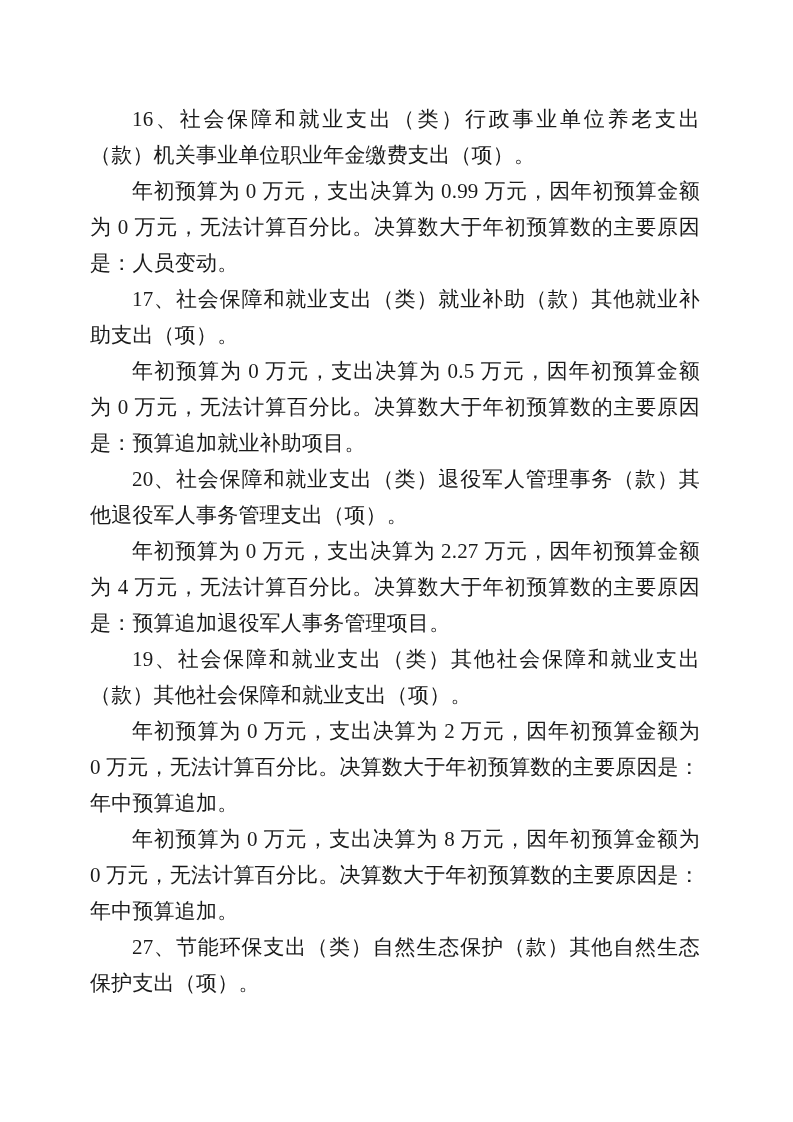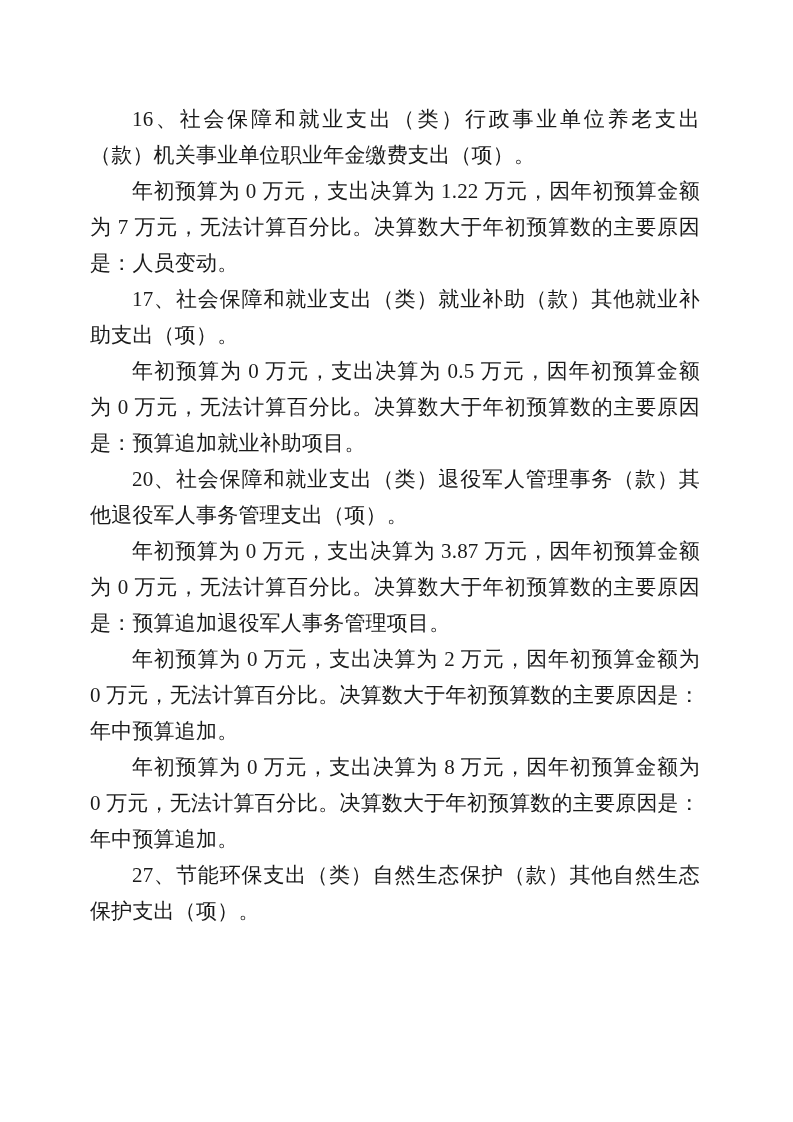--- a/index.html
+++ b/index.html
@@ -28,34 +28,35 @@
     letter-spacing: 0.2px;
   }
 </style>
 </head>
 <body>
 
 <div class="page">
 
   <section>
     <p class="par">16、社会保障和就业支出（类）行政事业单位养老支出（款）机关事业单位职业年金缴费支出（项）。</p>
-    <p class="par">年初预算为 0 万元，支出决算为 1.22 万元，因年初预算金额为 7 万元，无法计算百分比。决算数大于年初预算数的主要原因是：人员变动。</p>
+    <p class="par">年初预算为 0 万元，支出决算为 0.99 万元，因年初预算金额为 0 万元，无法计算百分比。决算数大于年初预算数的主要原因是：人员变动。</p>
   </section>
 
   <section>
     <p class="par">17、社会保障和就业支出（类）就业补助（款）其他就业补助支出（项）。</p>
     <p class="par">年初预算为 0 万元，支出决算为 0.5 万元，因年初预算金额为 0 万元，无法计算百分比。决算数大于年初预算数的主要原因是：预算追加就业补助项目。</p>
   </section>
 
   <section>
     <p class="par">20、社会保障和就业支出（类）退役军人管理事务（款）其他退役军人事务管理支出（项）。</p>
-    <p class="par">年初预算为 0 万元，支出决算为 3.87 万元，因年初预算金额为 0 万元，无法计算百分比。决算数大于年初预算数的主要原因是：预算追加退役军人事务管理项目。</p>
+    <p class="par">年初预算为 0 万元，支出决算为 2.27 万元，因年初预算金额为 4 万元，无法计算百分比。决算数大于年初预算数的主要原因是：预算追加退役军人事务管理项目。</p>
   </section>
 
   <section>
+    <p class="par">19、社会保障和就业支出（类）其他社会保障和就业支出（款）其他社会保障和就业支出（项）。</p>
     <p class="par">年初预算为 0 万元，支出决算为 2 万元，因年初预算金额为 0 万元，无法计算百分比。决算数大于年初预算数的主要原因是：年中预算追加。</p>
   </section>
 
   <section>
     <p class="par">年初预算为 0 万元，支出决算为 8 万元，因年初预算金额为 0 万元，无法计算百分比。决算数大于年初预算数的主要原因是：年中预算追加。</p>
   </section>
 
   <section>
     <p class="par">27、节能环保支出（类）自然生态保护（款）其他自然生态保护支出（项）。</p>
   </section>

